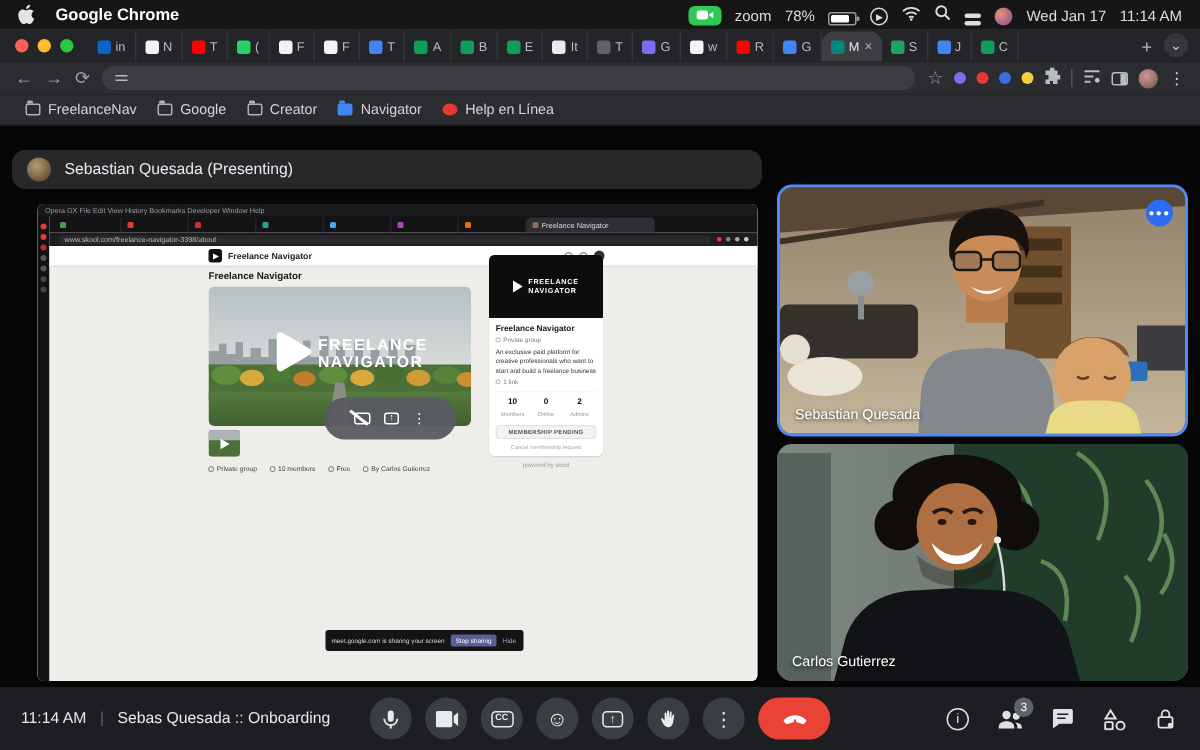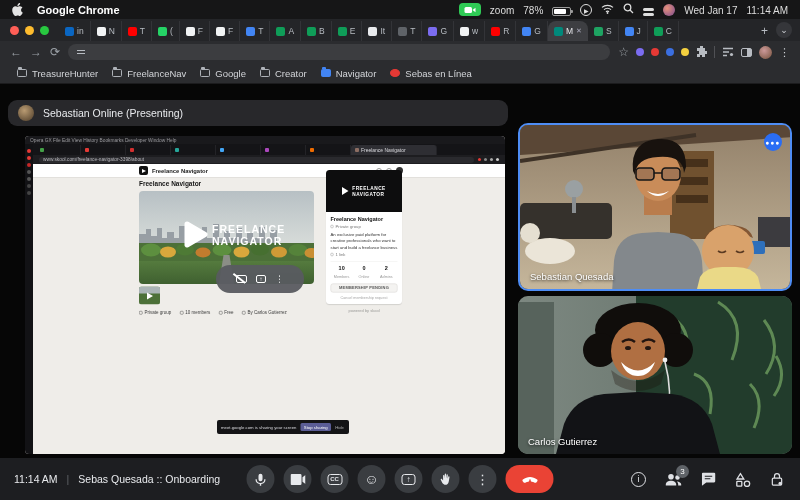--- a/index.html
+++ b/index.html
@@ -353,50 +353,46 @@
       <span class="panelic"></span>
       <span class="avatar-sm"></span>
       <span class="kebab">⋮</span>
     </div>
   </div>
 
   <div class="bmbar">
     <div style="display:flex">
         <div class="bm" data-kind="folder">
         <span class="ic"></span>
-        <span>TreasureHunter</span>
-      </div>
-        <div class="bm" data-kind="folder">
-        <span class="ic"></span>
         <span>FreelanceNav</span>
       </div>
         <div class="bm" data-kind="folder">
         <span class="ic"></span>
         <span>Google</span>
       </div>
         <div class="bm" data-kind="folder">
         <span class="ic"></span>
         <span>Creator</span>
       </div>
         <div class="bm" data-kind="cal">
         <span class="ic"></span>
         <span>Navigator</span>
       </div>
         <div class="bm" data-kind="red">
         <span class="ic"></span>
-        <span>Sebas en Línea</span>
+        <span>Help en Línea</span>
       </div>
       </div>
   </div>
 
   <div class="meet">
 
     <div class="banner">
       <span class="av"></span>
-      <span>Sebastian Online (Presenting)</span>
+      <span>Sebastian Quesada (Presenting)</span>
     </div>
 
     <div class="shared">
       <div class="ssmenu">
         <span class="t-sm">Opera GX    File    Edit    View    History    Bookmarks    Developer    Window    Help</span>
       </div>
       <div class="ssbody">
         <div class="sssidebar">
           <i style="background:#e53935"></i>
             <i style="background:#e53935"></i>

